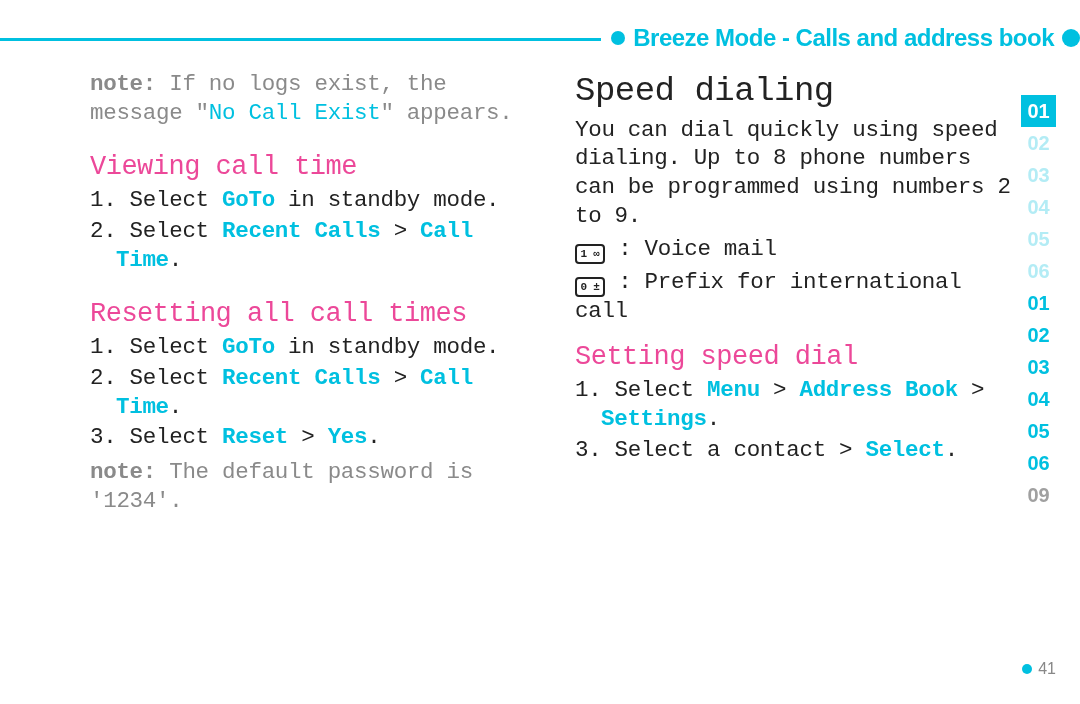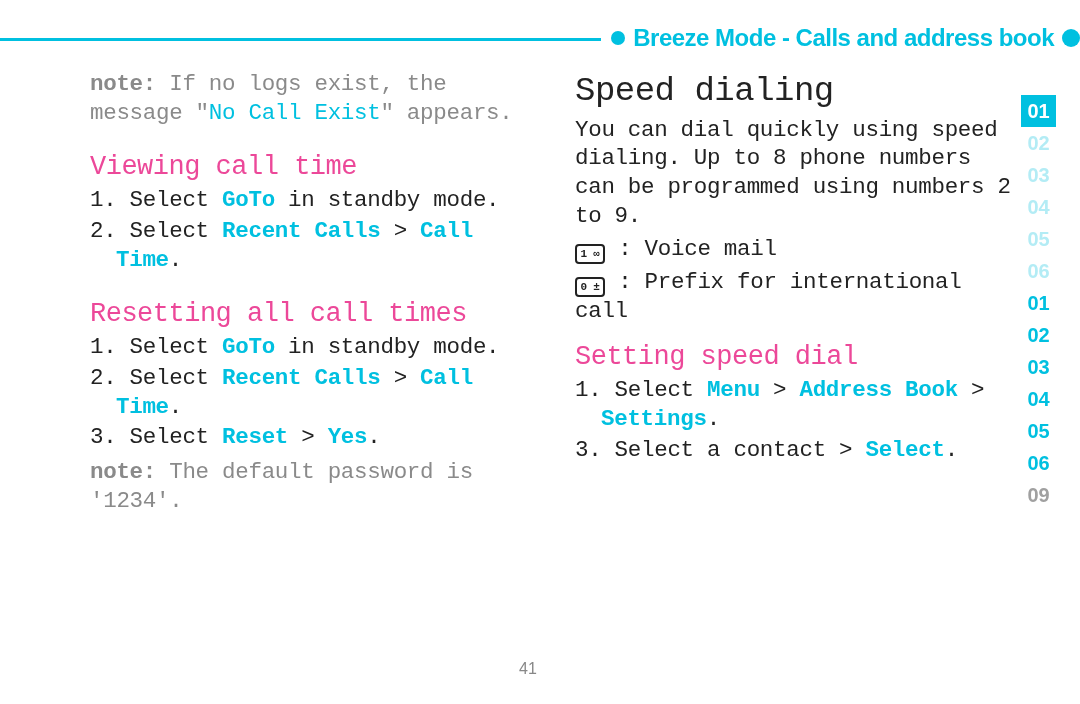--- a/index.html
+++ b/index.html
@@ -131,21 +131,20 @@
   }
   .footer {
     position: absolute;
     bottom: 26px;
     left: 0;
     right: 24px;
     height: 18px;
     display: flex;
     align-items: center;
     justify-content: flex-end;
-    flex-direction: column;
   }
   .footer-dot {
     width: 10px;
     height: 10px;
     border-radius: 50%;
     background: #00c0e0;
     margin-right: 6px;
   }
   .footer-pg {
     color: #888;

